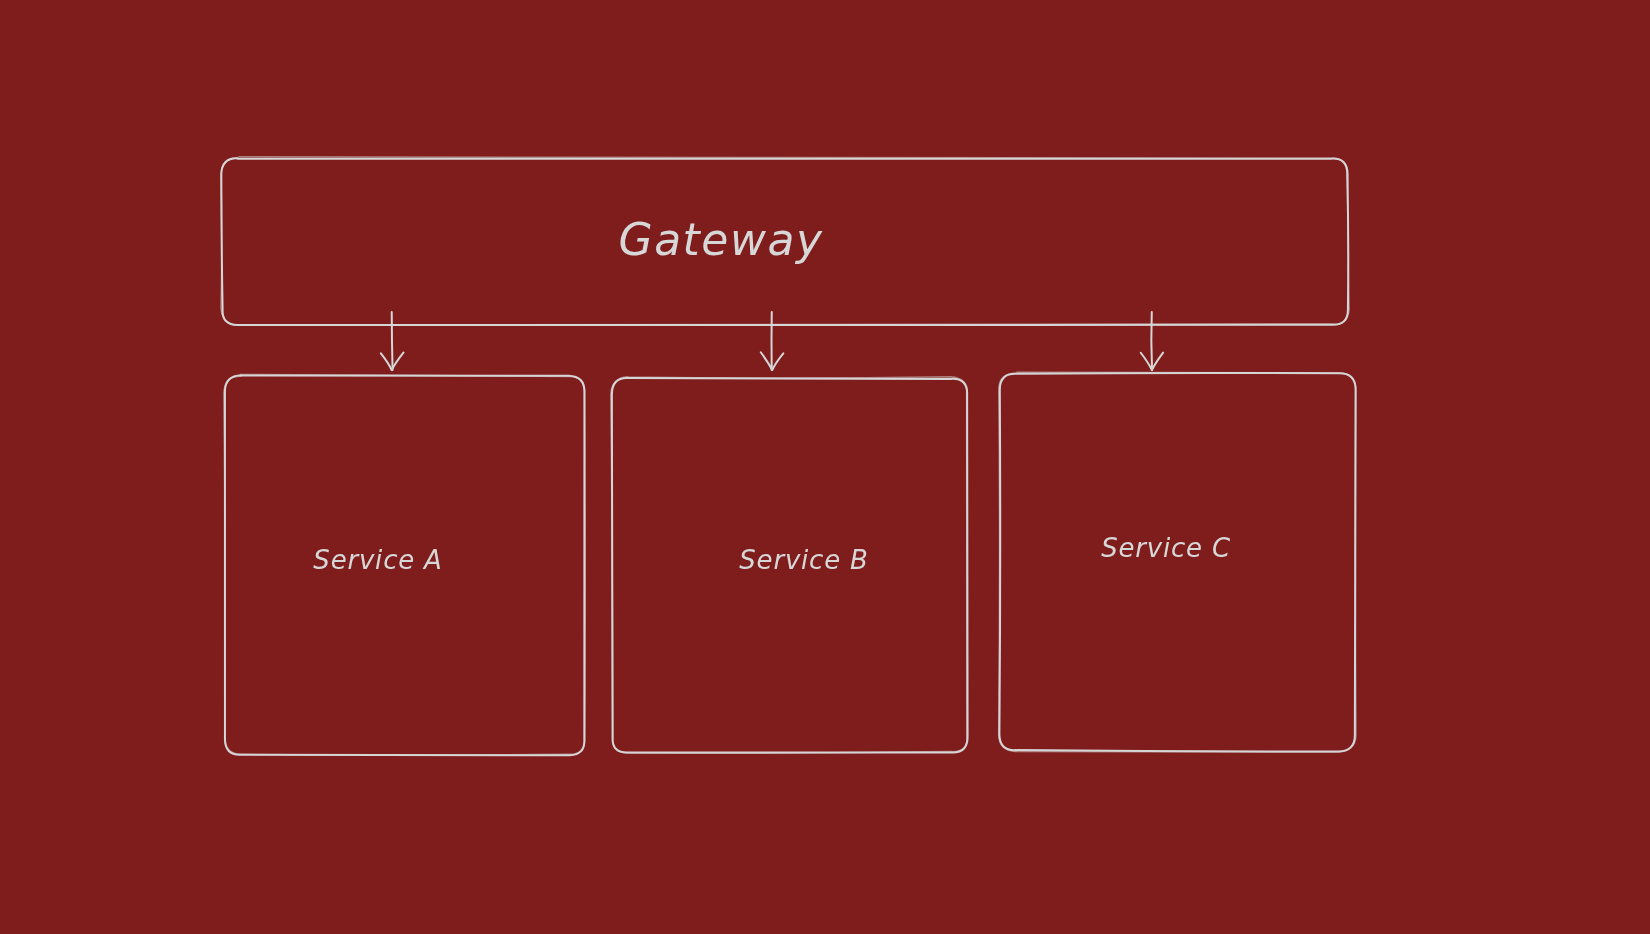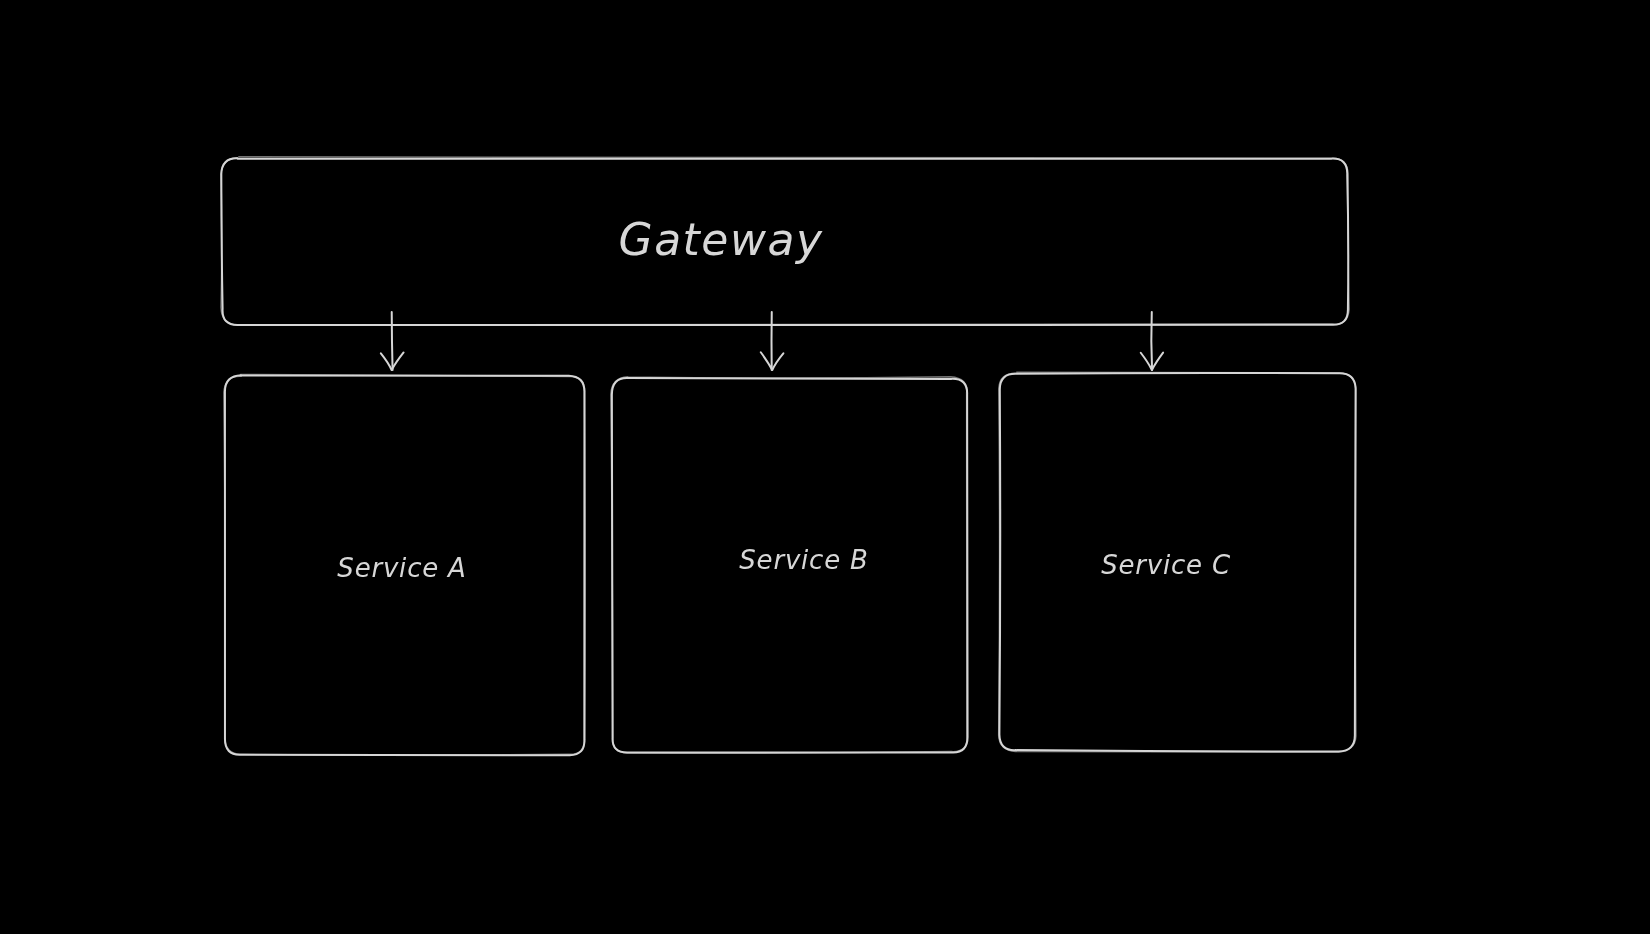--- a/index.html
+++ b/index.html
@@ -10,21 +10,21 @@
   body {
     width: 1650px;
     height: 934px;
     overflow: hidden;
     font-family: "DejaVu Sans", sans-serif;
   }
   #canvas-root {
     position: relative;
     width: 1650px;
     height: 934px;
-    background: #000000;
+    background: #7f1d1d;
   }
   #scene-svg {
     position: absolute;
     inset: 0;
     width: 1650px;
     height: 934px;
     display: block;
   }
   .node-label {
     position: absolute;
@@ -68,18 +68,18 @@
         <path d="M 380.8504317674786 353.31547104865314 Q 388.15 362.35 391.6406050629448 370 Q 395.85 362.35 403.60554590448737 352.47437559850516" fill="none" stroke="#d6d6d6" stroke-width="2" stroke-linecap="round" stroke-linejoin="round"></path>
         <path d="M 771.7549012559466 312 Q 771.2914508823305 341 771.7175292403438 370" fill="none" stroke="#d6d6d6" stroke-width="2" stroke-linecap="round"></path>
         <path d="M 760.7894195966422 352.2318097073585 Q 768.15 362.35 772.2692810185254 370 Q 775.85 362.35 783.3574862416833 353.3641467578709" fill="none" stroke="#d6d6d6" stroke-width="2" stroke-linecap="round" stroke-linejoin="round"></path>
         <path d="M 1151.779549590312 312 Q 1150.7518896325491 341 1152.0649753611535 370" fill="none" stroke="#d6d6d6" stroke-width="2" stroke-linecap="round"></path>
         <path d="M 1140.728407425806 352.74814836606384 Q 1148.15 362.35 1151.897956974106 370 Q 1155.85 362.35 1163.1094265788793 352.6539179172367" fill="none" stroke="#d6d6d6" stroke-width="2" stroke-linecap="round" stroke-linejoin="round"></path>
       </g>
   </svg>
 
   <div id="labels-layer">
       <div class="node-label title" style="left: 721px; top: 239px;">Gateway</div>
-      <div class="node-label body" style="left: 402px; top: 560px; margin-top: 8px;">Service A</div>
+      <div class="node-label body" style="left: 378px; top: 560px;">Service A</div>
       <div class="node-label body" style="left: 804px; top: 560px;">Service B</div>
-      <div class="node-label body" style="left: 1166px; top: 565px;">Service C</div>
+      <div class="node-label body" style="left: 1166px; top: 548px;">Service C</div>
     </div>
 
 </div>
 
 </body></html>

